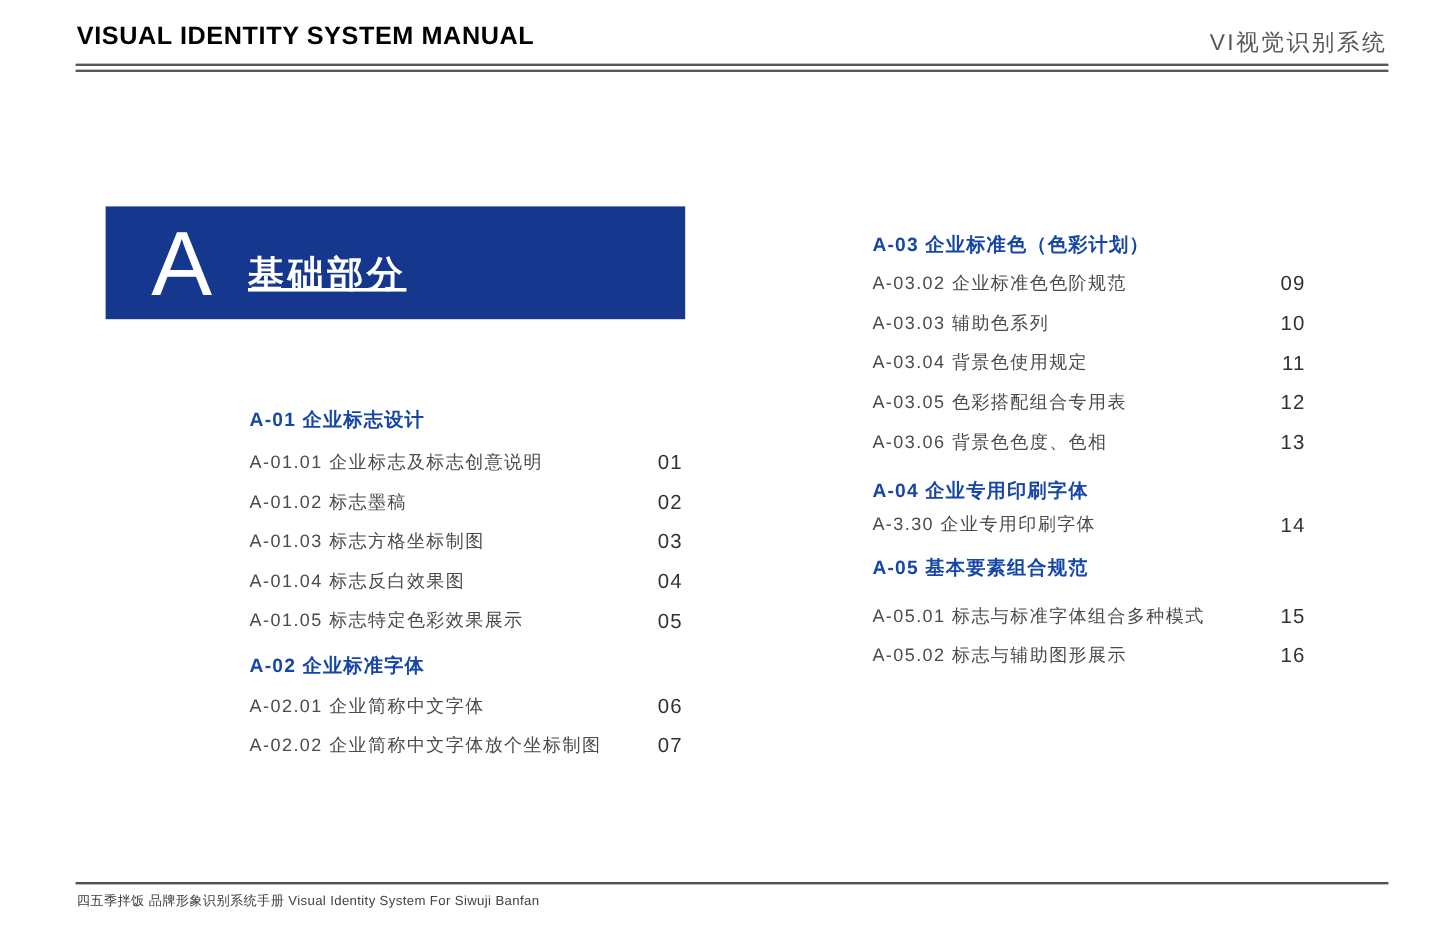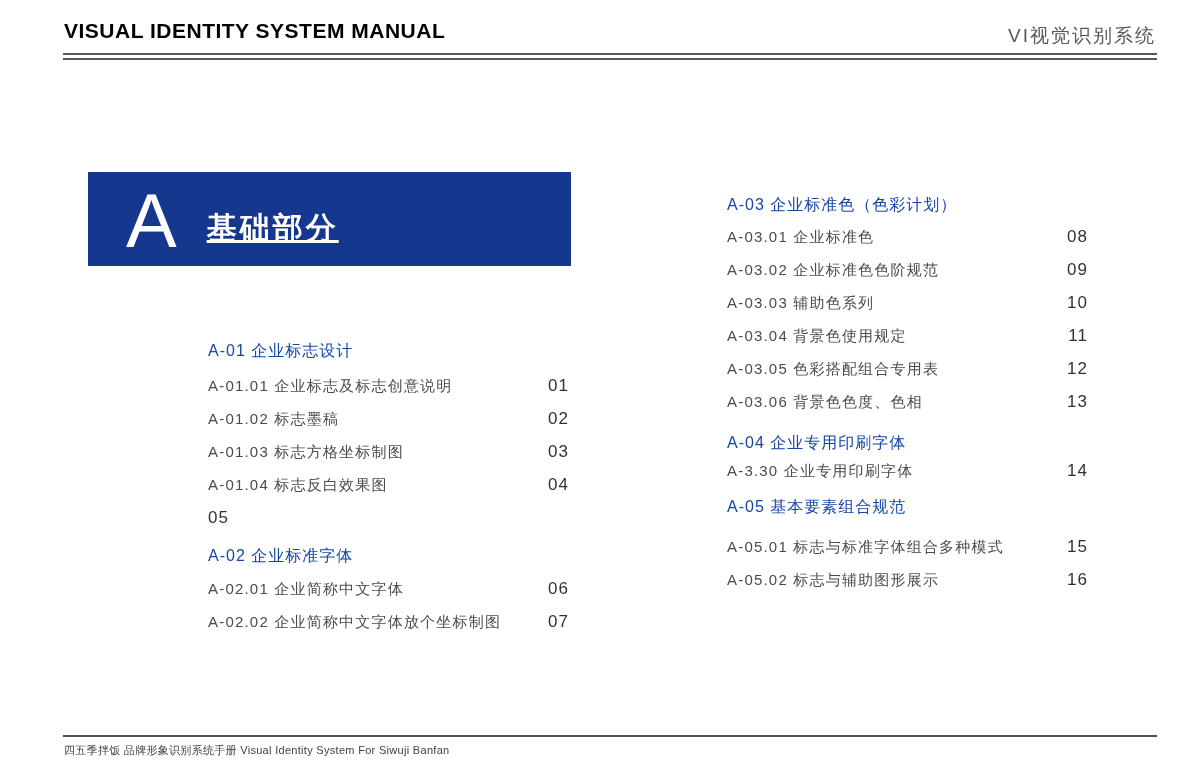--- a/index.html
+++ b/index.html
@@ -65,21 +65,21 @@
   
   .toc-col {
     position: absolute;
     width: 361px;
   }
   .toc-col-left  { left: 208px; top: 305px; margin-top: 36px; }
   .toc-col-right { left: 727px; top: 195px; }
 
   .toc-heading {
     font-size: 16px;
-    font-weight: 400;
+    font-weight: 700;
     letter-spacing: 1px;
     color: #1747a6;
     line-height: 20px;
   }
   .toc-row {
     display: flex;
     justify-content: space-between;
     align-items: flex-start;
     height: 33px;
   }
@@ -147,20 +147,21 @@
     </div>
     <div class="toc-row">
       <span class="toc-label">A-01.03 标志方格坐标制图</span>
       <span class="toc-page">03</span>
     </div>
     <div class="toc-row">
       <span class="toc-label">A-01.04 标志反白效果图</span>
       <span class="toc-page">04</span>
     </div>
     <div class="toc-row">
+      <span class="toc-label">A-01.05 标志特定色彩效果展示</span>
       <span class="toc-page">05</span>
     </div>
   </div>
 
   <div class="toc-section sec-2">
     <div class="toc-heading">A-02 企业标准字体</div>
     <div class="toc-row">
       <span class="toc-label">A-02.01 企业简称中文字体</span>
       <span class="toc-page">06</span>
     </div>
@@ -168,24 +169,20 @@
       <span class="toc-label">A-02.02 企业简称中文字体放个坐标制图</span>
       <span class="toc-page">07</span>
     </div>
   </div>
 </div>
 
 <div class="toc-col toc-col-right">
   <div class="toc-section sec-1">
     <div class="toc-heading">A-03 企业标准色（色彩计划）</div>
     <div class="toc-row">
-      <span class="toc-label">A-03.01 企业标准色</span>
-      <span class="toc-page">08</span>
-    </div>
-    <div class="toc-row">
       <span class="toc-label">A-03.02 企业标准色色阶规范</span>
       <span class="toc-page">09</span>
     </div>
     <div class="toc-row">
       <span class="toc-label">A-03.03 辅助色系列</span>
       <span class="toc-page">10</span>
     </div>
     <div class="toc-row">
       <span class="toc-label">A-03.04 背景色使用规定</span>
       <span class="toc-page">11</span>

